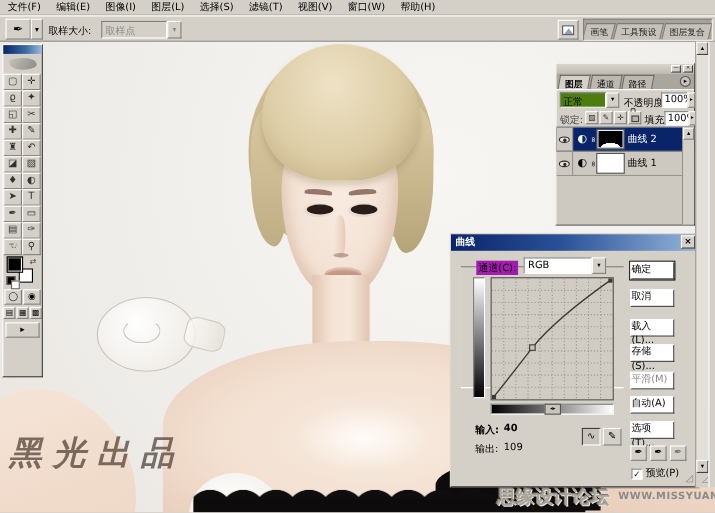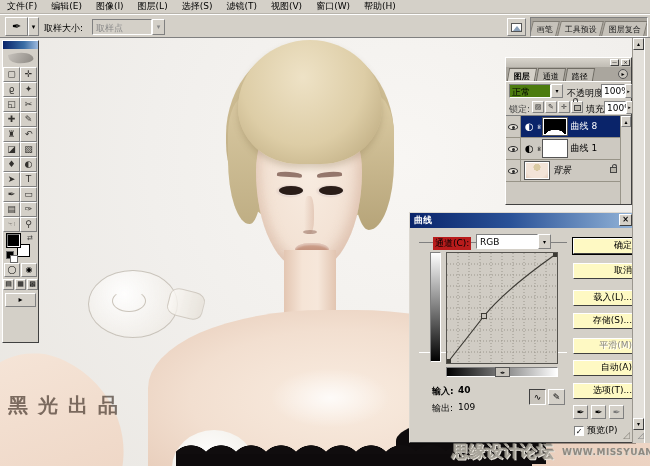--- a/index.html
+++ b/index.html
@@ -73,21 +73,21 @@
           transform:rotate(14deg); background:linear-gradient(90deg, rgba(250,248,244,.85), rgba(226,220,210,.6));
           border:1px solid rgba(195,188,178,.7); }
   .filament { position:absolute; left:112px; top:252px; width:34px; height:22px; border:1px solid rgba(170,160,145,.6); border-radius:50%; border-top-color:transparent; }
   .bulb2 { position:absolute; left:172px; top:392px; width:84px; height:76px; border-radius:50%;
           background:radial-gradient(circle at 45% 40%, #ffffff, #f2efe9 75%, #e2ddd3); }
   .lace { position:absolute; left:176px; top:396px; width:356px; height:32px;
           background-image:radial-gradient(circle at 50% 100%, #100d0e 68%, transparent 70%);
           background-size:30px 26px; background-repeat:repeat-x; background-position:0 100%; }
   .lace-solid { position:absolute; left:176px; top:416px; width:356px; height:50px; background:#0e0b0c; }
   .lace-rise { position:absolute; left:396px; top:380px; width:150px; height:46px; border-radius:50% 50% 0 0; background:#0e0b0c; }
-  .wm-studio { position:absolute; left:8px; top:354px; font-size:20px; font-weight:bold; letter-spacing:10px; color:rgba(48,34,24,.62); white-space:nowrap; }
+  .wm-studio { position:absolute; left:8px; top:354px; font-size:30px; font-weight:bold; letter-spacing:10px; color:rgba(48,34,24,.62); white-space:nowrap;font-style:italic; }
   .wm-studio-url { position:absolute; left:10px; top:390px; font-size:9px; font-weight:bold; color:rgba(198,122,48,.85); letter-spacing:1px; }
   .wm-forum { position:absolute; left:452px; top:402px; font-size:17px; font-weight:bold; color:#a8a49a; text-shadow:1px 1px 0 #e6e2da, -1px -1px 0 #7e7a72; white-space:nowrap; }
   .wm-forum-url { position:absolute; left:562px; top:409px; font-size:9px; font-weight:bold; color:#8e8a82; text-shadow:1px 1px 0 #dcd8d0; letter-spacing:.5px; }
 
   
   .toolbox { position:absolute; left:2px; top:40px; width:37px; height:303px; background:#d4d0c8; border:1px solid; border-color:#ffffff #404040 #404040 #ffffff; }
   .toolbox-title { height:8px; background:linear-gradient(90deg,#0a246a,#3a6ea5 60%,#9db9dd); }
   .feather-area { height:18px; display:flex; align-items:center; justify-content:center; }
   .feather { width:24px; height:12px; background:linear-gradient(135deg,#c4c0ba,#8e8a84); border-radius:0 100% 30% 100% / 0 100% 30% 100%; transform:rotate(-14deg); }
   .tools { display:grid; grid-template-columns:17px 17px; }
@@ -144,33 +144,33 @@
   .mini-lock::before { content:""; position:absolute; left:1px; top:-4px; width:3px; height:3px; border:1px solid #444; border-bottom:none; border-radius:3px 3px 0 0; }
   .list-scroll { position:absolute; right:0; top:0; width:11px; height:100%; background:#d4d0c8; border-left:1px solid #989488; }
   .scroll-up { width:10px; height:11px; font-size:6px; line-height:9px; text-align:center; }
 
   
   .curves { position:absolute; left:409px; top:212px; width:226px; height:231px; background:#d4d0c8; border:1px solid; border-color:#dcd8d0 #404040 #404040 #dcd8d0; box-shadow:1px 1px 0 rgba(0,0,0,.35); }
   .dlg-titlebar { position:relative; height:15px; background:linear-gradient(90deg,#0a246a 0%, #2a5298 45%, #93b4d8 100%); display:flex; align-items:center; padding-left:4px; }
   .dlg-title { color:#fff; font-weight:bold; }
   .dlg-close { position:absolute; right:2px; top:1px; width:13px; height:12px; background:#d4d0c8; border:1px solid; border-color:#fff #404040 #404040 #fff; font-size:8px; line-height:10px; text-align:center; font-weight:bold; }
   .groupline { position:absolute; left:9px; top:29px; width:148px; height:110px; border:1px solid #fff; border-color:#808080; border-style:solid; border-width:1px 0 0 0; box-shadow:0 1px 0 #fff; }
-  .ch-label { position:absolute; left:23px; top:24px; background:#b91c1c; padding:0 2px; }
+  .ch-label { position:absolute; left:23px; top:24px; background:#a21caf; padding:0 2px; }
   .ch-combo { position:absolute; left:66px; top:21px; width:62px; height:15px; background:#fff; border:1px solid; border-color:#808080 #fff #fff #808080; padding:2px 3px; }
   .ch-dd { position:absolute; left:128px; top:21px; width:13px; height:15px; font-size:6px; line-height:13px; text-align:center; }
   .vgrad { position:absolute; left:20px; top:39px; width:11px; height:110px; background:linear-gradient(180deg,#fff,#000); border:1px solid; border-color:#808080 #fff #fff #808080; }
   .grid-box { position:absolute; left:36px; top:39px; width:112px; height:112px; border:1px solid #55534e; background:#d0ccc4; }
   .hgrad { position:absolute; left:36px; top:154px; width:112px; height:10px; background:linear-gradient(90deg,#000,#fff); border:1px solid; border-color:#808080 #fff #fff #808080; }
   .hgrad-mid { position:absolute; left:85px; top:154px; width:15px; height:10px; background:#c8c4bc; border:1px solid #555; font-size:5px; line-height:8px; text-align:center; color:#111; letter-spacing:0; }
   .io-label { position:absolute; left:22px; }
   .io-val { position:absolute; left:48px; }
   .io1 { top:172px;font-weight:bold; } .io2 { top:189px; }
   .curve-mode-btn { position:absolute; width:17px; height:16px; font-size:9px; line-height:14px; text-align:center; }
   .cmb1 { left:119px; top:176px; } .cmb2 { left:138px; top:176px; }
-  .dlg-btn { position:absolute; left:163px; width:60px; height:16px; font-size:9px; line-height:13px; text-align:right; background:#fef9c3; border:1px solid; border-color:#fff #404040 #404040 #fff; }
+  .dlg-btn { position:absolute; left:163px; width:40px; height:16px; font-size:9px; line-height:13px; text-align:left; background:#ffffff; border:1px solid; border-color:#fff #404040 #404040 #fff; }
   .dlg-btn.default { box-shadow:0 0 0 1px #000; }
   .dlg-btn.disabled { color:#8a8880; text-shadow:1px 1px 0 #fff; }
   .b-ok{top:25px;} .b-cancel{top:50px;} .b-load{top:77px;} .b-save{top:100px;} .b-smooth{top:125px;} .b-auto{top:147px;} .b-options{top:170px;}
   .dropper { position:absolute; top:192px; width:15px; height:14px; font-size:9px; line-height:12px; text-align:center; }
   .d1{left:163px;} .d2{left:181px;} .d3{left:199px; color:#777;}
   .preview-row { position:absolute; left:164px; top:211px; display:flex; align-items:center; gap:3px; }
   .checkbox { width:10px; height:10px; background:#fff; border:1px solid; border-color:#808080 #fff #fff #808080; font-size:8px; line-height:9px; text-align:center; }
   .dlg-grip { position:absolute; right:4px; bottom:2px; font-size:9px; color:#8a867e; }
 
   
@@ -328,38 +328,30 @@
       <div class="fill-btn raised2">▸</div>
     </div>
     <div class="layer-list">
       <div class="layer-row selected">
         <div class="eye-cell">
             <div class="eye-icon"></div>
           </div>
         <span class="adj-icon">◐</span>
         <span class="link-icon">∞</span>
         <div class="thumb mask-curve2"></div>
-        <span class="layer-name">曲线 8</span>
+        <span class="layer-name">曲线 2</span>
       </div>
       <div class="layer-row">
         <div class="eye-cell">
             <div class="eye-icon"></div>
           </div>
         <span class="adj-icon">◐</span>
         <span class="link-icon">∞</span>
         <div class="thumb mask-white"></div>
         <span class="layer-name">曲线 1</span>
-      </div>
-      <div class="layer-row">
-        <div class="eye-cell">
-            <div class="eye-icon"></div>
-          </div>
-        <div class="thumb bg-photo" style="margin-left:4px;"></div>
-        <span class="layer-name italic">背景</span>
-        <span class="mini-lock"></span>
       </div>
       <div class="list-scroll">
         <div class="scroll-up raised2">▴</div>
       </div>
     </div>
   </div>
 
   <div class="curves">
     <div class="dlg-titlebar">
       <span class="dlg-title">曲线</span>

